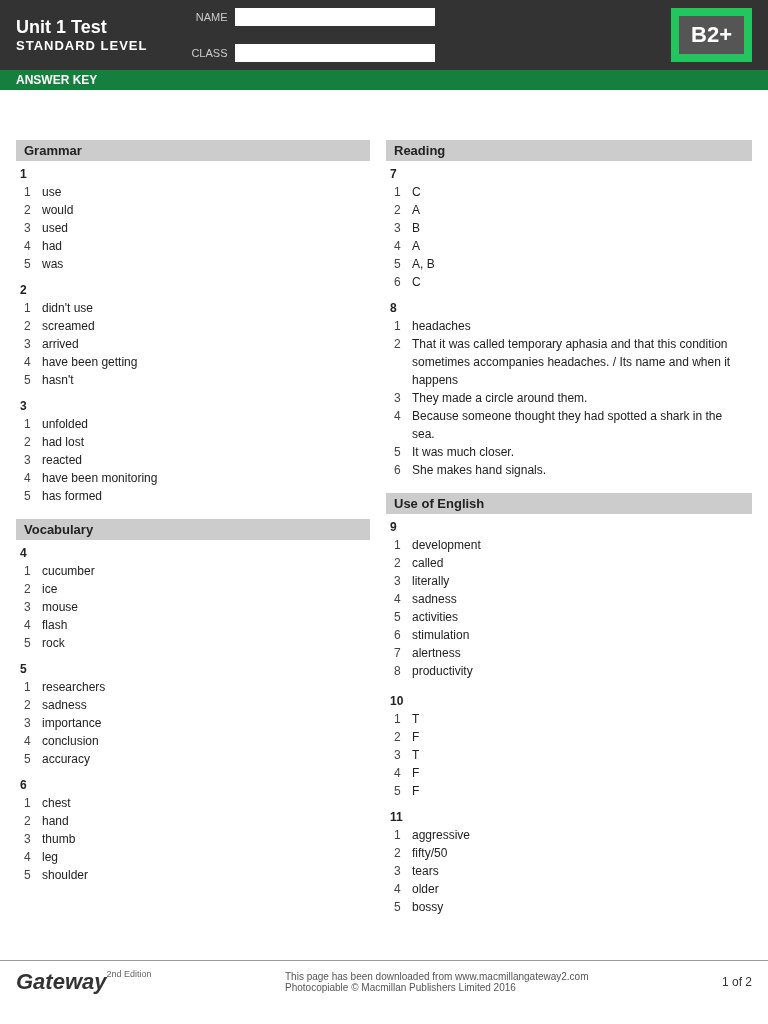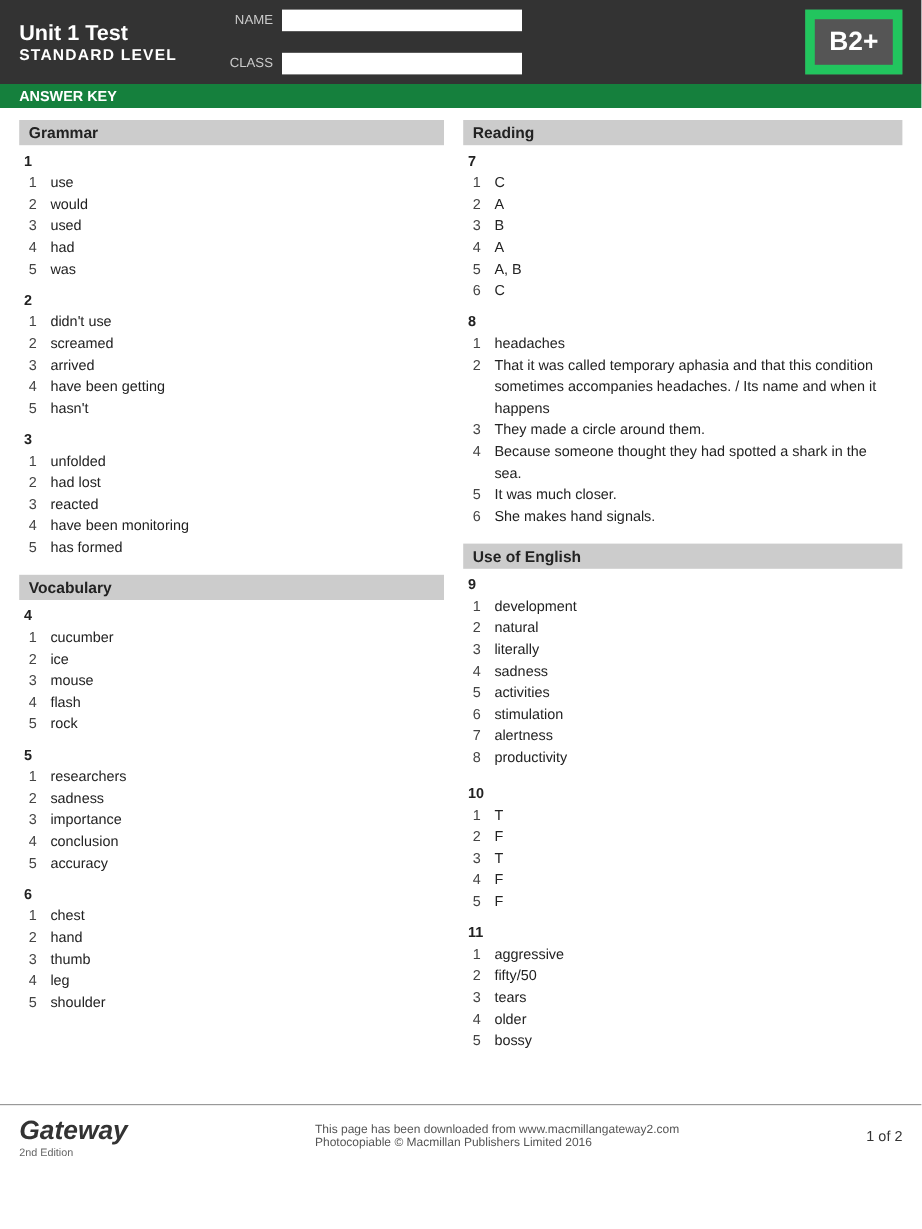--- a/index.html
+++ b/index.html
@@ -71,20 +71,21 @@
       font-size: 12px;
       font-weight: bold;
       padding: 3px 16px;
     }
 
     
     .content {
       display: flex;
       gap: 0;
       padding: 10px 16px;
+      margin-top: 40px;
     }
     .col-left {
       width: 370px;
       padding-right: 16px;
     }
     .col-right {
       flex: 1;
     }
 
     
@@ -128,21 +129,21 @@
       border-top: 1px solid #999;
       display: flex;
       align-items: center;
       justify-content: space-between;
       padding: 8px 16px;
       margin-top: 20px;
       position: relative;
     }
     .footer-logo {
       display: flex;
-      flex-direction: column;
+      flex-direction: row;
       align-items: flex-start;
     }
     .footer-logo .gateway-text {
       font-size: 22px;
       font-weight: bold;
       font-style: italic;
       color: #333;
     }
     .footer-logo .edition-text {
       font-size: 9px;
@@ -417,21 +418,21 @@
       <div class="section-content">
 
         <div class="question-group">
           <div class="question-num">9</div>
           <div class="answer-item">
               <span class="answer-num">1</span>
               <span class="answer-text">development</span>
             </div>
           <div class="answer-item">
               <span class="answer-num">2</span>
-              <span class="answer-text">natural</span>
+              <span class="answer-text">called</span>
             </div>
           <div class="answer-item">
               <span class="answer-num">3</span>
               <span class="answer-text">literally</span>
             </div>
           <div class="answer-item">
               <span class="answer-num">4</span>
               <span class="answer-text">sadness</span>
             </div>
           <div class="answer-item">

